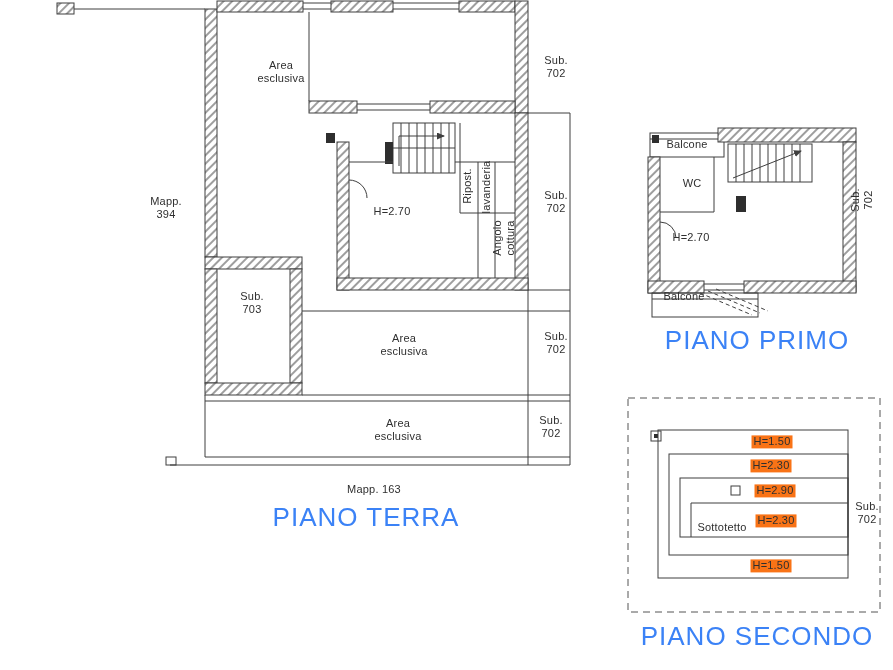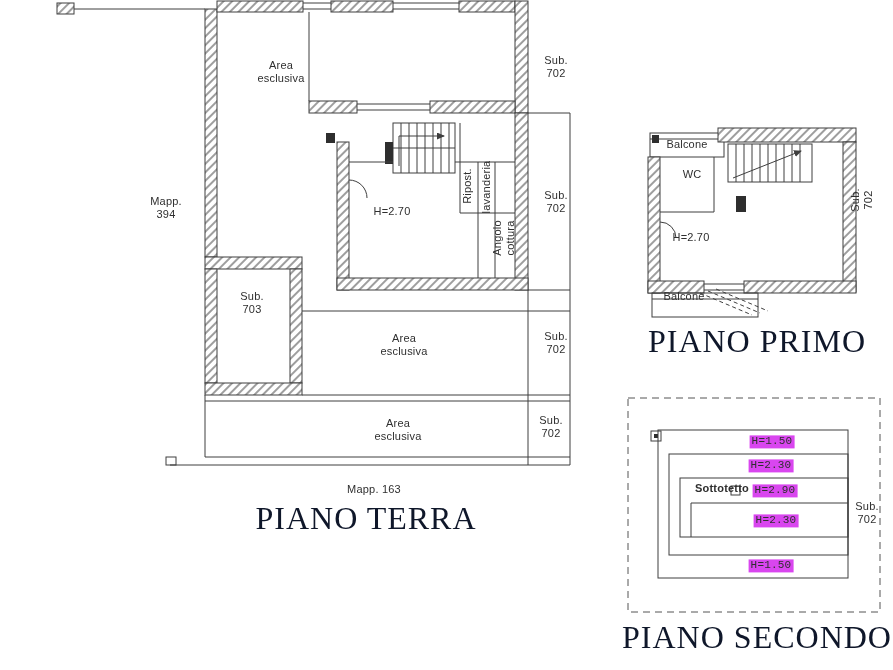--- a/index.html
+++ b/index.html
@@ -7,22 +7,22 @@
     position:relative; width:893px; height:670px; background:#fff;
     font-family:"Liberation Sans", sans-serif; overflow:hidden;
   }
   .canvas svg { position:absolute; left:0; top:0; }
   .lbl {
     position:absolute; transform:translate(-50%,-50%);
     font-size:11px; line-height:1.2; color:#2f2f2f;
     white-space:pre-line; text-align:center; letter-spacing:.2px;
   }
   .vlbl { transform:translate(-50%,-50%) rotate(-90deg); white-space:pre-line; }
-  .big  { font-size:32px; color:#0f172a; letter-spacing:1px; white-space:nowrap;font-family:Liberation Serif, serif; }
-  .bgw  { background:#d946ef; padding:0 2px;font-family:Liberation Mono, monospace; }
+  .big  { font-size:26px; color:#3b82f6; letter-spacing:1px; white-space:nowrap; }
+  .bgw  { background:#f97316; padding:0 2px; }
   .w    { fill:url(#hatch); }
   .blk  { fill:#2e2e2e; stroke:none; }
   .dsh  { stroke-dasharray:4,3; }
 </style>
 </head>
 <body>
 
 <div class="canvas">
 
   <svg width="893" height="670" viewBox="0 0 893 670">
@@ -171,30 +171,30 @@
   <div class="lbl" style="left:556px; top:343px;">Sub.
 702</div>
   <div class="lbl" style="left:398px; top:430px;">Area
 esclusiva</div>
   <div class="lbl" style="left:551px; top:427px;">Sub.
 702</div>
   <div class="lbl" style="left:366px; top:490px;padding-left:16px;">Mapp. 163</div>
   <div class="lbl big" style="left:366px; top:518px;text-align:right;">PIANO TERRA</div>
 
   <div class="lbl" style="left:687px; top:145px;">Balcone</div>
-  <div class="lbl" style="left:692px; top:175px;">WC</div>
+  <div class="lbl" style="left:692px; top:184px;">WC</div>
   <div class="lbl" style="left:691px; top:238px;">H=2.70</div>
   <div class="lbl vlbl" style="left:862px; top:200px;">Sub.
 702</div>
   <div class="lbl" style="left:684px; top:297px;">Balcone</div>
   <div class="lbl big" style="left:757px; top:341px;">PIANO PRIMO</div>
 
   <div class="lbl bgw" style="left:772px; top:442px;">H=1.50</div>
   <div class="lbl bgw" style="left:771px; top:466px;">H=2.30</div>
   <div class="lbl bgw" style="left:775px; top:491px;">H=2.90</div>
-  <div class="lbl" style="left:722px; top:489px;font-weight:bold;">Sottotetto</div>
+  <div class="lbl" style="left:722px; top:528px;">Sottotetto</div>
   <div class="lbl bgw" style="left:776px; top:521px;">H=2.30</div>
   <div class="lbl bgw" style="left:771px; top:566px;">H=1.50</div>
   <div class="lbl" style="left:867px; top:513px;">Sub.
 702</div>
   <div class="lbl big" style="left:757px; top:637px;text-align:center;">PIANO SECONDO</div>
 
 </div>
 
 </body></html>

